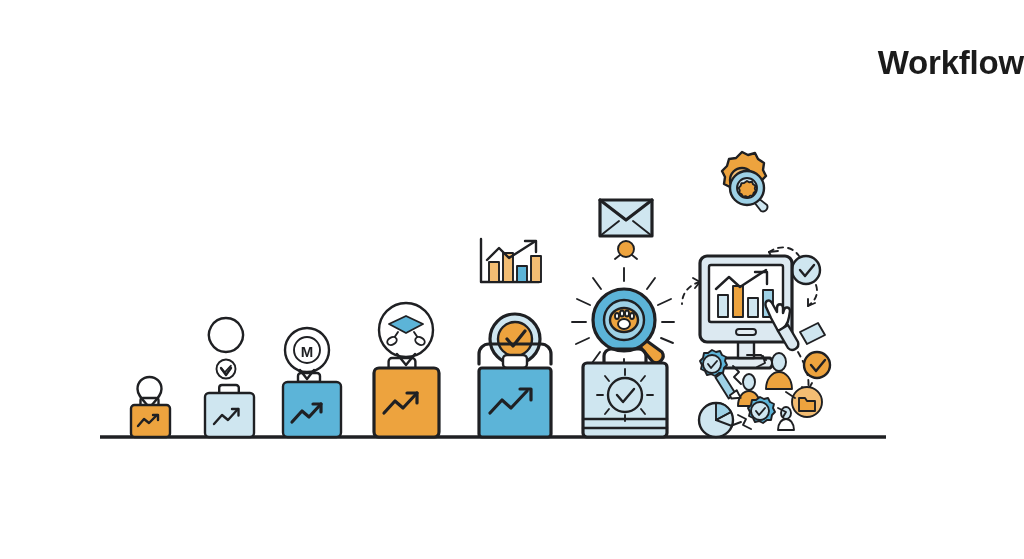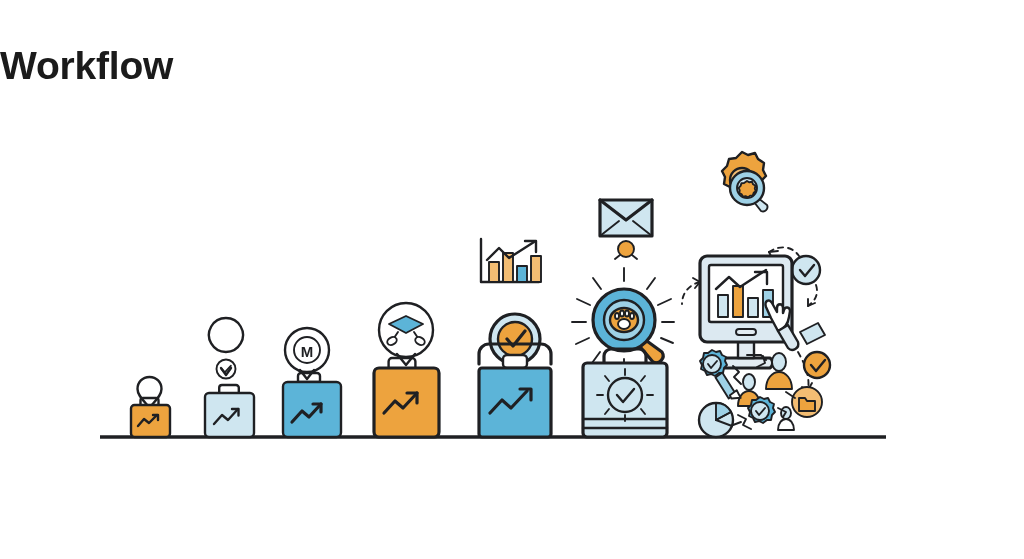--- a/index.html
+++ b/index.html
@@ -19,22 +19,22 @@
     position: relative;
     width: 1024px;
     height: 559px;
     background: #ffffff;
   }
   #page-title {
     position: absolute;
     top: 44px;
     left: 0;
     width: 1024px;
-    text-align: left;
-    font-size: 39px;
+    text-align: right;
+    font-size: 33px;
     font-weight: bold;
     color: #1b1b1b;
     letter-spacing: -0.2px;
     font-family: "Liberation Sans", sans-serif;
   }
   #illustration {
     position: absolute;
     top: 0;
     left: 0;
     width: 1024px;

